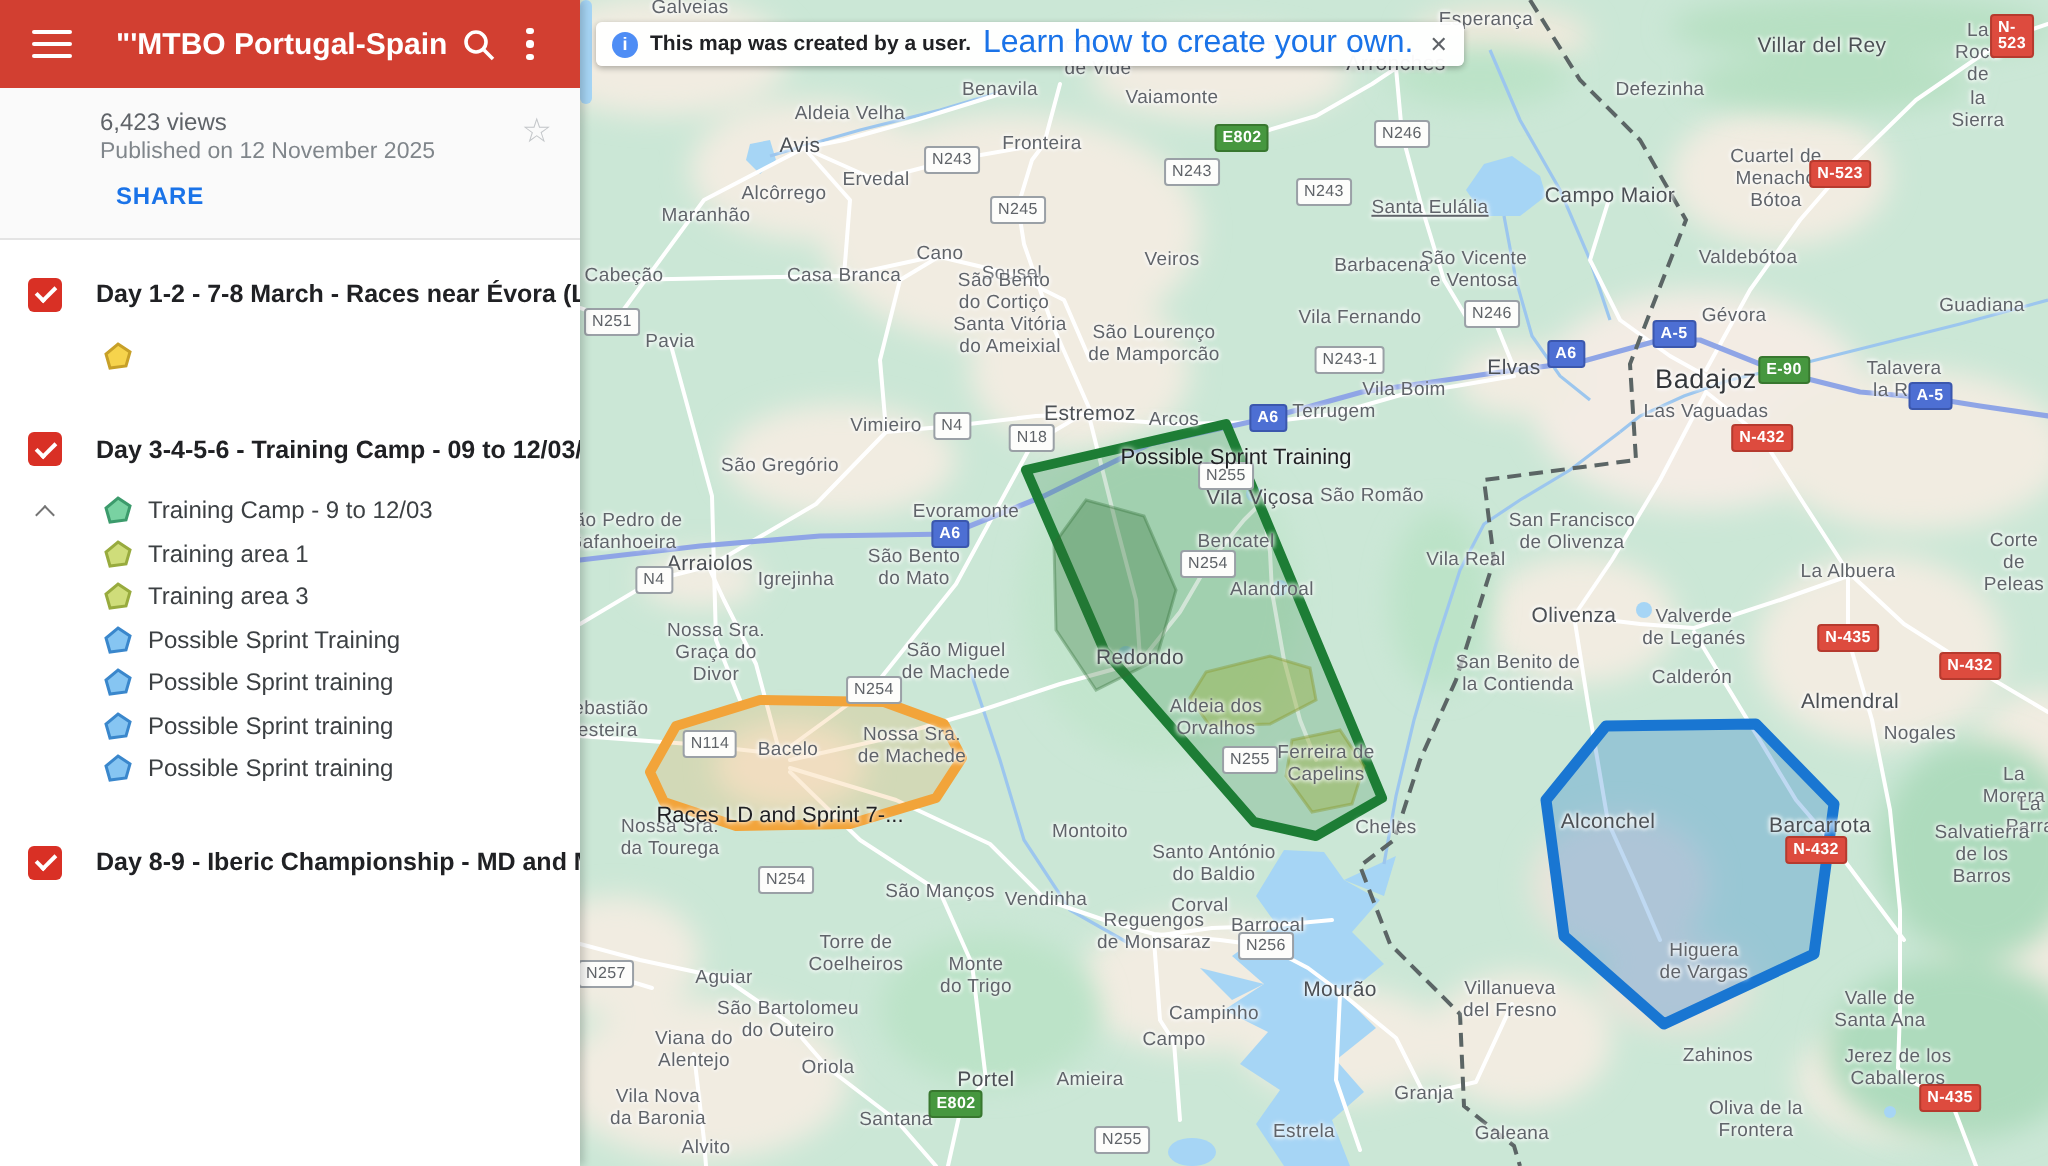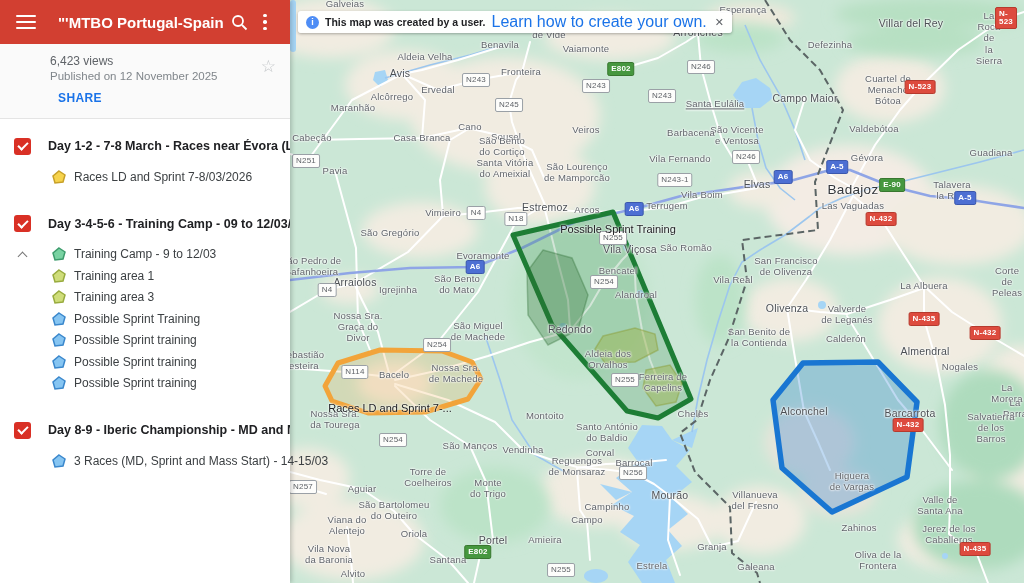--- a/index.html
+++ b/index.html
@@ -412,21 +412,20 @@
           <div class="section-row">
             <span class="cbx"></span>
             <span class="section-title">Day 1-2 - 7-8 March - Races near Évora (LD...</span>
           </div>
           <div class="sub-row">
             <span class="poly-ic ic-yellow">
               <svg width="14" height="14" viewBox="0 0 14 14">
                 <polygon points="7,1 13,5 11,12 3,13 1,6" stroke-width="1.5"></polygon>
               </svg>
             </span>
-            <span class="sub-label">Races LD and Sprint 7-8/03/2026</span>
           </div>
         </div>
         <div class="section">
           <div class="section-row">
             <span class="cbx"></span>
             <span class="section-title">Day 3-4-5-6 - Training Camp - 09 to 12/03/...</span>
           </div>
           <div class="sub-row">
             <span class="chev"></span>
             <span class="poly-ic ic-teal">
@@ -483,25 +482,17 @@
               </svg>
             </span>
             <span class="sub-label">Possible Sprint training</span>
           </div>
         </div>
         <div class="section">
           <div class="section-row">
             <span class="cbx"></span>
             <span class="section-title">Day 8-9 - Iberic Championship - MD and M...</span>
           </div>
-          <div class="sub-row">
-            <span class="poly-ic ic-blue">
-              <svg width="14" height="14" viewBox="0 0 14 14">
-                <polygon points="7,1 13,5 11,12 3,13 1,6" stroke-width="1.5"></polygon>
-              </svg>
-            </span>
-            <span class="sub-label">3 Races (MD, Sprint and Mass Start) - 14-15/03</span>
-          </div>
         </div>
       </div>
   </div>
 
 </div>
 
 </body></html>

